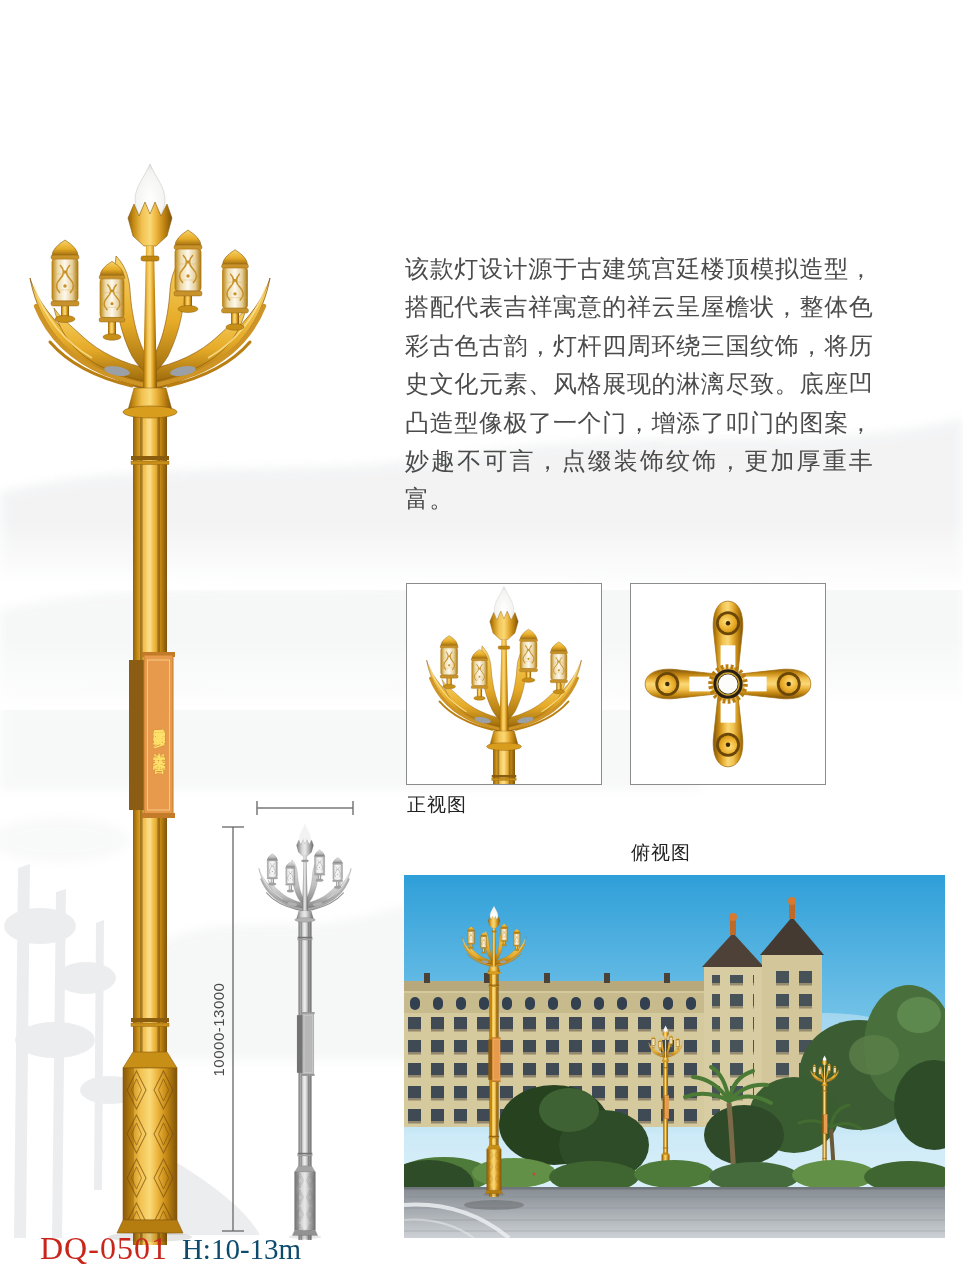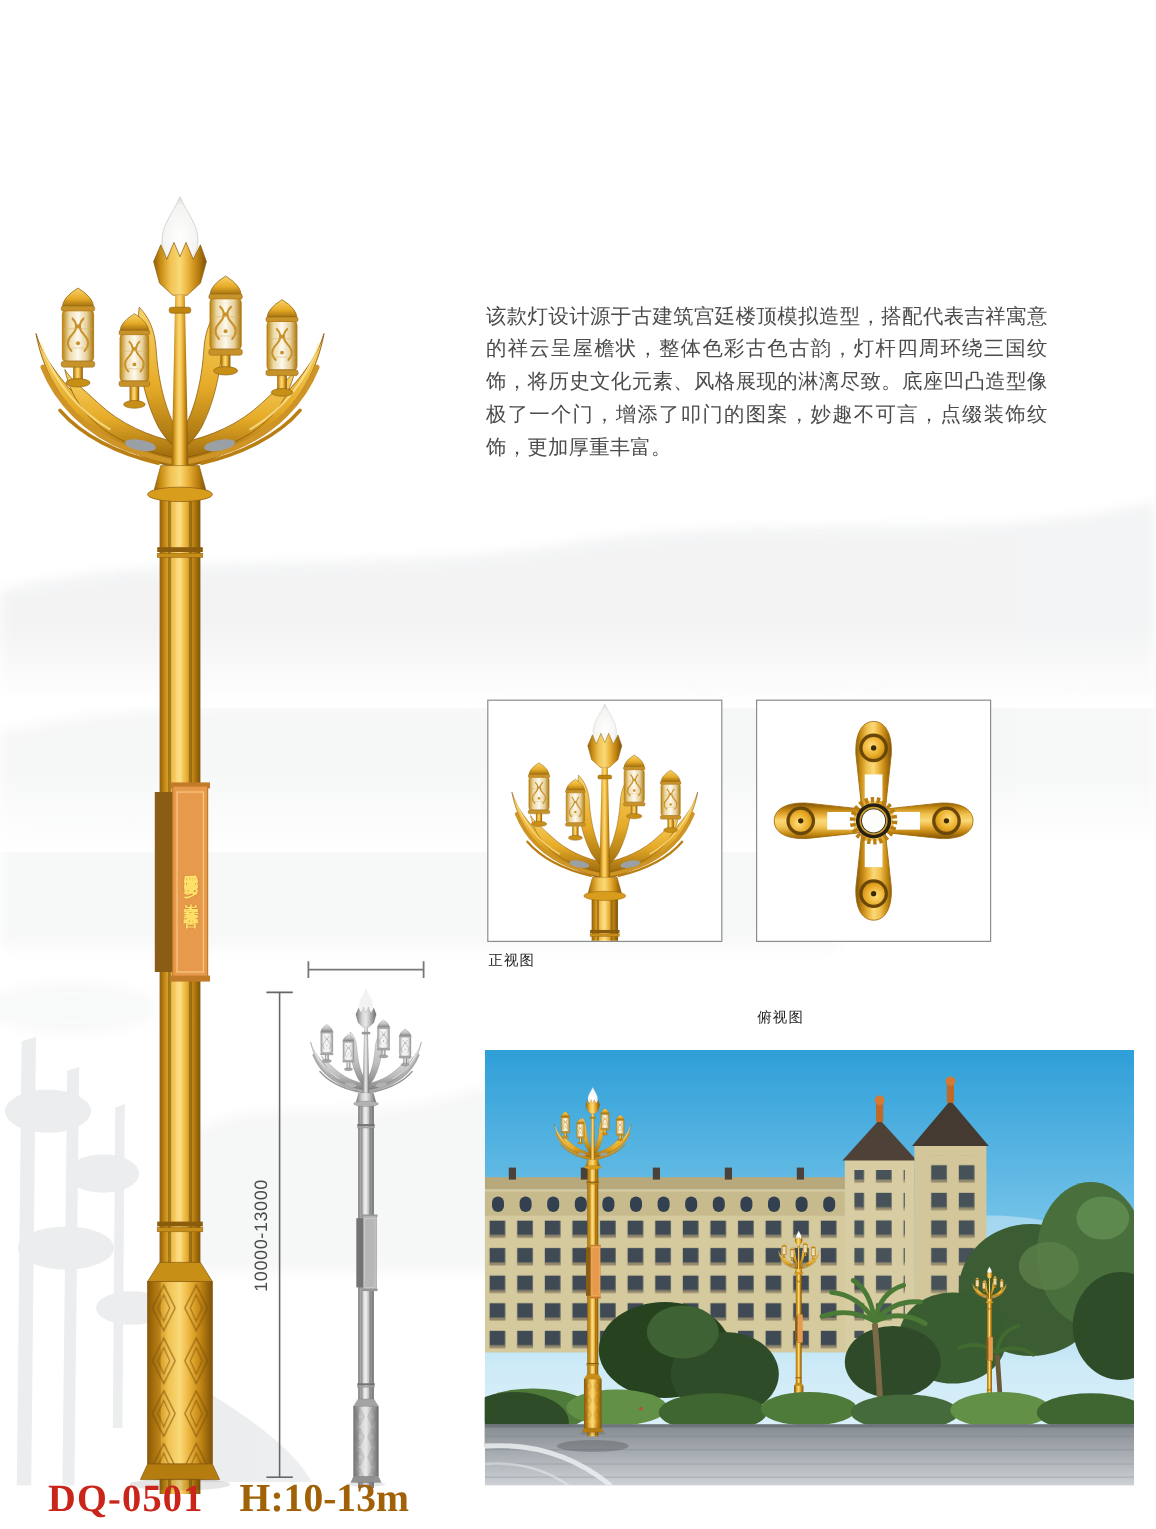--- a/index.html
+++ b/index.html
@@ -16,43 +16,43 @@
     display:flex;align-items:center;justify-content:center;z-index:3;
   }
   .pole-banner span{
     writing-mode:vertical-rl;text-orientation:upright;
     font-size:12.5px;line-height:1;letter-spacing:2px;
     color:#ffe06a;text-shadow:0 0 1px rgba(140,80,0,.55);
     font-weight:bold;
   }
   .text-col{left:405px;width:468px;}
   .sec-title{margin:0 0 10px 0;font-size:23px;font-weight:bold;color:var(--heading-red,#d5392d);letter-spacing:1px;}
-  .sec-body{margin:0;font-size:17px;line-height:1.6;color:var(--body-text,#4b4b4b);letter-spacing:.2px;text-align:justify;}
+  .sec-body{margin:0;font-size:24px;line-height:1.6;color:var(--body-text,#4b4b4b);letter-spacing:.2px;text-align:justify;}
   .design-sec{top:250px;}
   .usage-sec{top:443px;}
   .viewbox{
     width:196px;height:202px;border:1px solid var(--box-border,#8c8c8c);background:#fff;
     box-sizing:border-box;display:flex;justify-content:center;align-items:flex-start;
   }
   .viewbox.front{left:406px;top:583px;}
   .viewbox.topv{left:630px;top:583px;}
-  .view-label{font-size:12px;color:#222;letter-spacing:1px;}
+  .view-label{font-size:19px;color:#222;letter-spacing:1px;}
   .front-label{left:407px;top:792px;}
   .top-label{left:631px;top:792px;margin-top:48px;}
   .silver-lamp{left:255px;top:823px;width:100px;height:417px;filter:grayscale(1) brightness(1.13) contrast(.9);opacity:.97;}
   .dim-h{left:250px;top:799px;width:110px;height:18px;}
   .dim-v{left:206px;top:820px;width:44px;height:420px;}
   .dim-label{
     left:170px;top:1021px;width:96px;text-align:center;
     transform:rotate(-90deg);font-size:15px;color:#4a4a4a;letter-spacing:.5px;
   }
   .photo{left:404px;top:875px;width:541px;height:363px;display:block;}
-  .model-row{left:40px;top:1230px;display:flex;align-items:baseline;gap:30px;font-family:"Liberation Serif","DejaVu Serif",serif;font-weight:bold;}
+  .model-row{left:40px;top:1230px;display:flex;align-items:baseline;gap:14px;font-family:"Liberation Serif","DejaVu Serif",serif;}
   .model-code{font-size:32px;color:var(--model-red,#c9251b);letter-spacing:1px;}
-  .model-height{font-size:33px;color:#a16207;}
+  .model-height{font-size:29px;color:#0c4a6e;}
 </style>
 </head>
 <body>
 
 <div class="page">
 
   <svg class="defs-svg" aria-hidden="true">
     <defs>
       <linearGradient id="goldPole" x1="0" y1="0" x2="1" y2="0">
         <stop offset="0" stop-color="#8f5f10"></stop>

